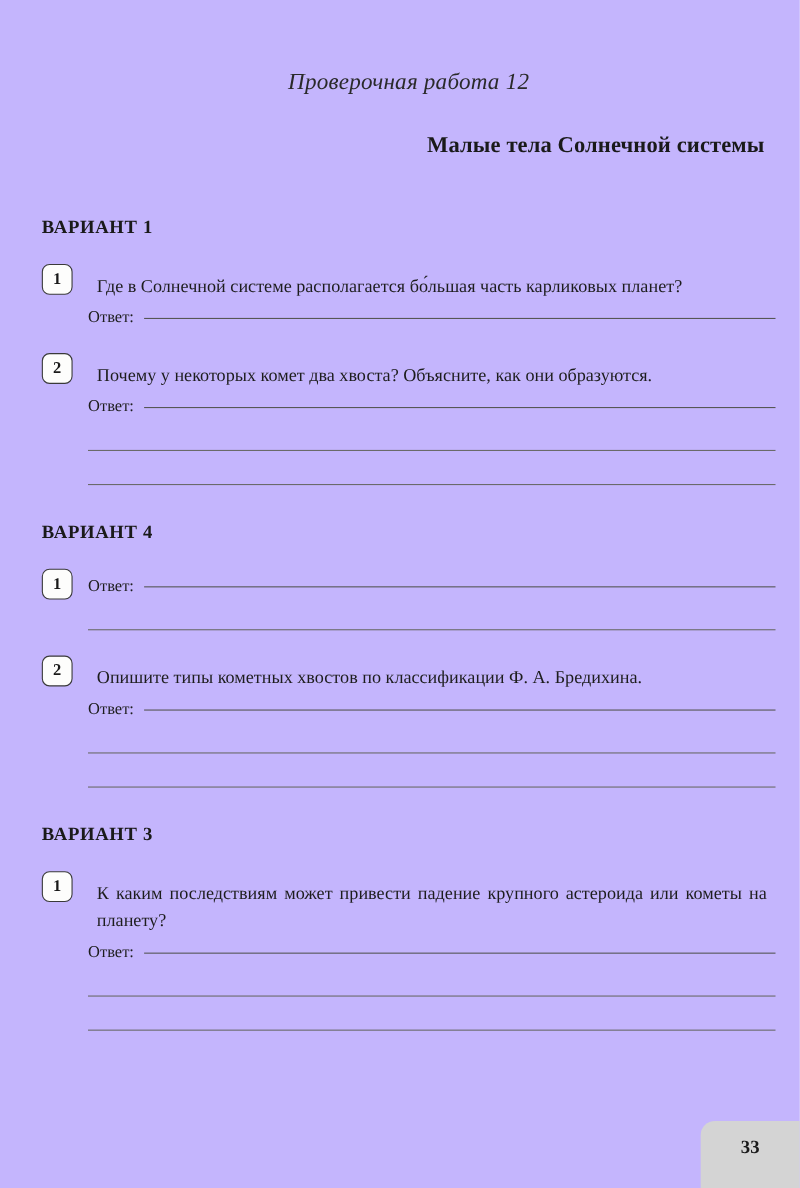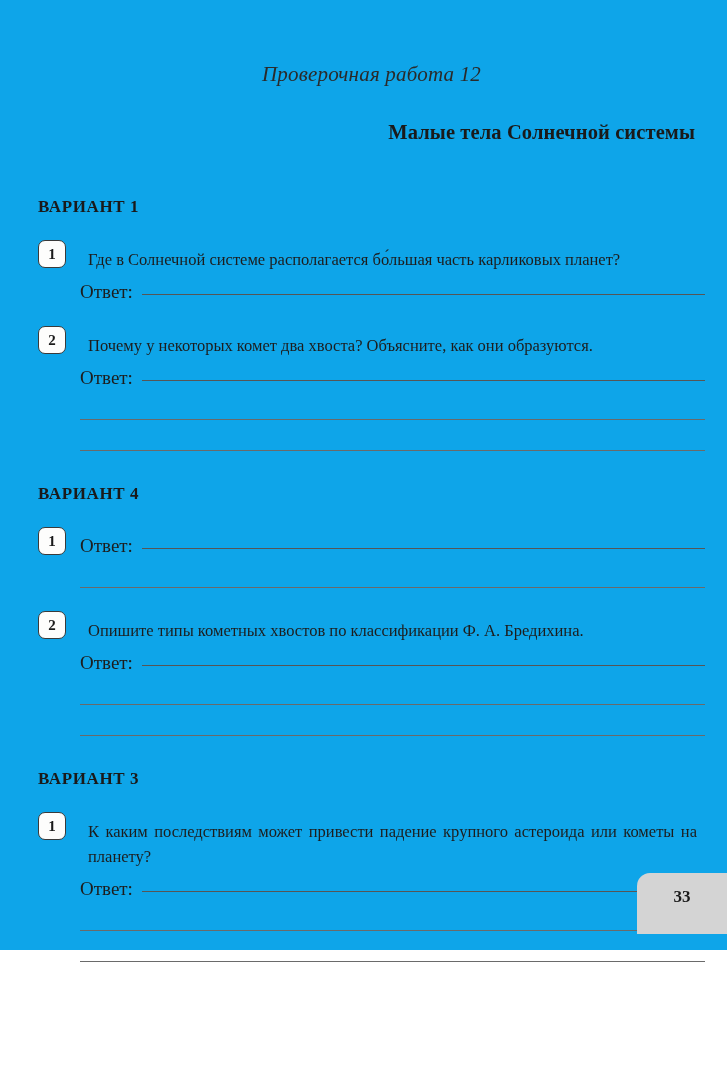--- a/index.html
+++ b/index.html
@@ -12,22 +12,22 @@
     height: 1080px;
     background: #ffffff;
     font-family: "Liberation Serif", "DejaVu Serif", serif;
     color: #1d1d1d;
     overflow: hidden;
     position: relative;
   }
   .page {
     position: relative;
     width: 727px;
-    height: 950px;
-    background: #0ea5e9;
+    height: 1080px;
+    background: #c4b5fd;
     box-sizing: border-box;
     padding: 0 22px 0 38px;
   }
 
   
   .work-title {
     text-align: center;
     font-style: italic;
     font-size: 21px;
     font-weight: 400;
@@ -95,21 +95,21 @@
 
   
   .answer-block {
     margin-top: 9px;
   }
   .answer-first {
     display: flex;
     align-items: baseline;
   }
   .answer-label {
-    font-size: 19px;
+    font-size: 15px;
     color: #1d1d1d;
     white-space: nowrap;
     flex: 0 0 auto;
   }
   .rule {
     flex: 1 1 auto;
     height: 0;
     border-bottom: 1.4px solid #565656;
     margin-left: 9px;
     position: relative;
@@ -118,21 +118,21 @@
   .rule-full {
     height: 0;
     border-bottom: 1.4px solid #6a6a6a;
     margin-top: 30px;
   }
 
   
   .page-number-block {
     position: absolute;
     right: 0;
-    bottom: 16px;
+    bottom: 0;
     width: 90px;
     height: 61px;
     background: #d4d4d4;
     border-top-left-radius: 13px;
     display: flex;
     align-items: flex-start;
     justify-content: center;
     box-sizing: border-box;
     padding-top: 14px;
   }

